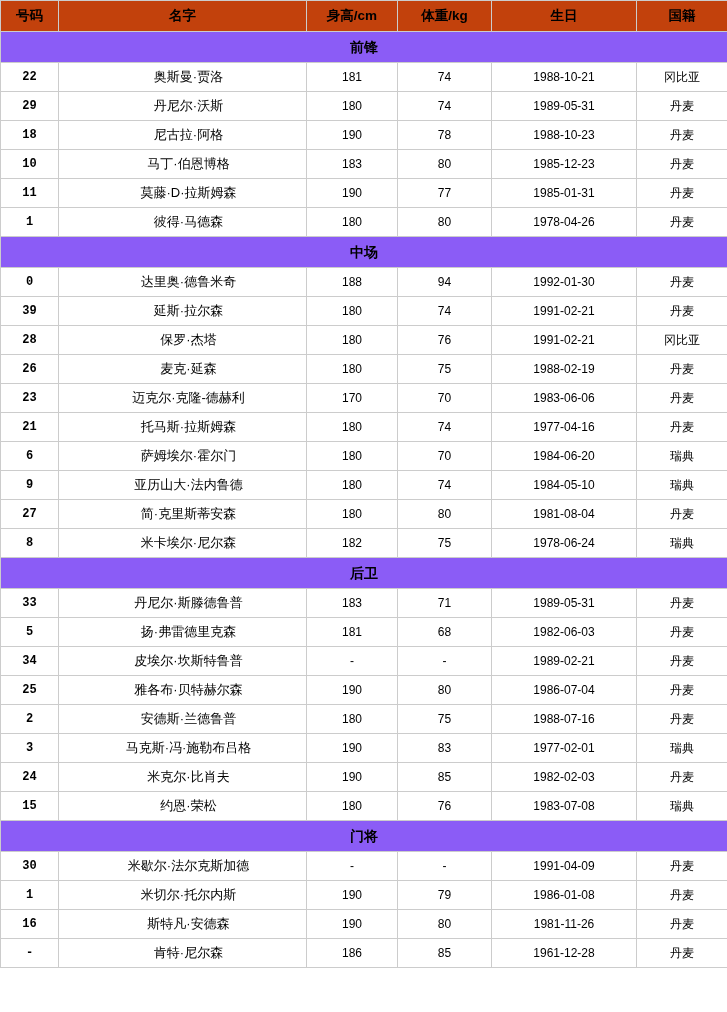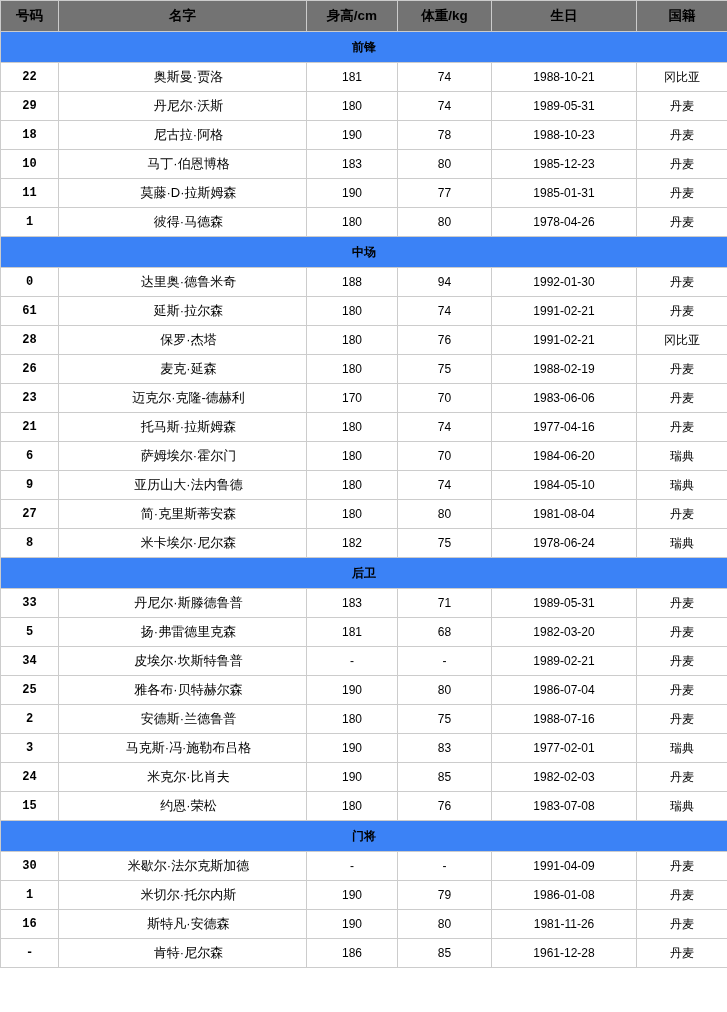--- a/index.html
+++ b/index.html
@@ -35,40 +35,40 @@
     height: 28px;
     line-height: 28px;
     white-space: nowrap;
     overflow: hidden;
   }
   table.roster thead th {
     font-weight: bold;
     font-size: 13.5px;
     height: 30px;
     line-height: 30px;
-    background: #737373;
+    background: #c2410c;
   }
   table.roster td.num {
     font-weight: bold;
     font-size: 12px;
     font-family: Liberation Mono, monospace;
   }
   table.roster td.name {
     font-size: 13px;
     padding-left: 12px;
   }
   table.roster td.small {
     font-size: 12px;
   }
   table.roster tr.group-row td {
     font-weight: bold;
-    font-size: 12px;
+    font-size: 14px;
     height: 30px;
     line-height: 30px;
-    background: #3b82f6;
+    background: #8b5cf6;
   }
 </style>
 </head>
 <body>
 
 <table class="roster">
   <colgroup>
     <col class="c-num">
       <col class="c-name">
       <col class="c-height">
@@ -143,21 +143,21 @@
       </tr>
       <tr>
         <td class="num">0</td>
         <td class="name">达里奥·德鲁米奇</td>
         <td class="small">188</td>
         <td class="small">94</td>
         <td class="small">1992-01-30</td>
         <td class="small">丹麦</td>
       </tr>
       <tr>
-        <td class="num">61</td>
+        <td class="num">39</td>
         <td class="name">延斯·拉尔森</td>
         <td class="small">180</td>
         <td class="small">74</td>
         <td class="small">1991-02-21</td>
         <td class="small">丹麦</td>
       </tr>
       <tr>
         <td class="num">28</td>
         <td class="name">保罗·杰塔</td>
         <td class="small">180</td>
@@ -230,21 +230,21 @@
         <td class="small">183</td>
         <td class="small">71</td>
         <td class="small">1989-05-31</td>
         <td class="small">丹麦</td>
       </tr>
       <tr>
         <td class="num">5</td>
         <td class="name">扬·弗雷德里克森</td>
         <td class="small">181</td>
         <td class="small">68</td>
-        <td class="small">1982-03-20</td>
+        <td class="small">1982-06-03</td>
         <td class="small">丹麦</td>
       </tr>
       <tr>
         <td class="num">34</td>
         <td class="name">皮埃尔·坎斯特鲁普</td>
         <td class="small">-</td>
         <td class="small">-</td>
         <td class="small">1989-02-21</td>
         <td class="small">丹麦</td>
       </tr>

